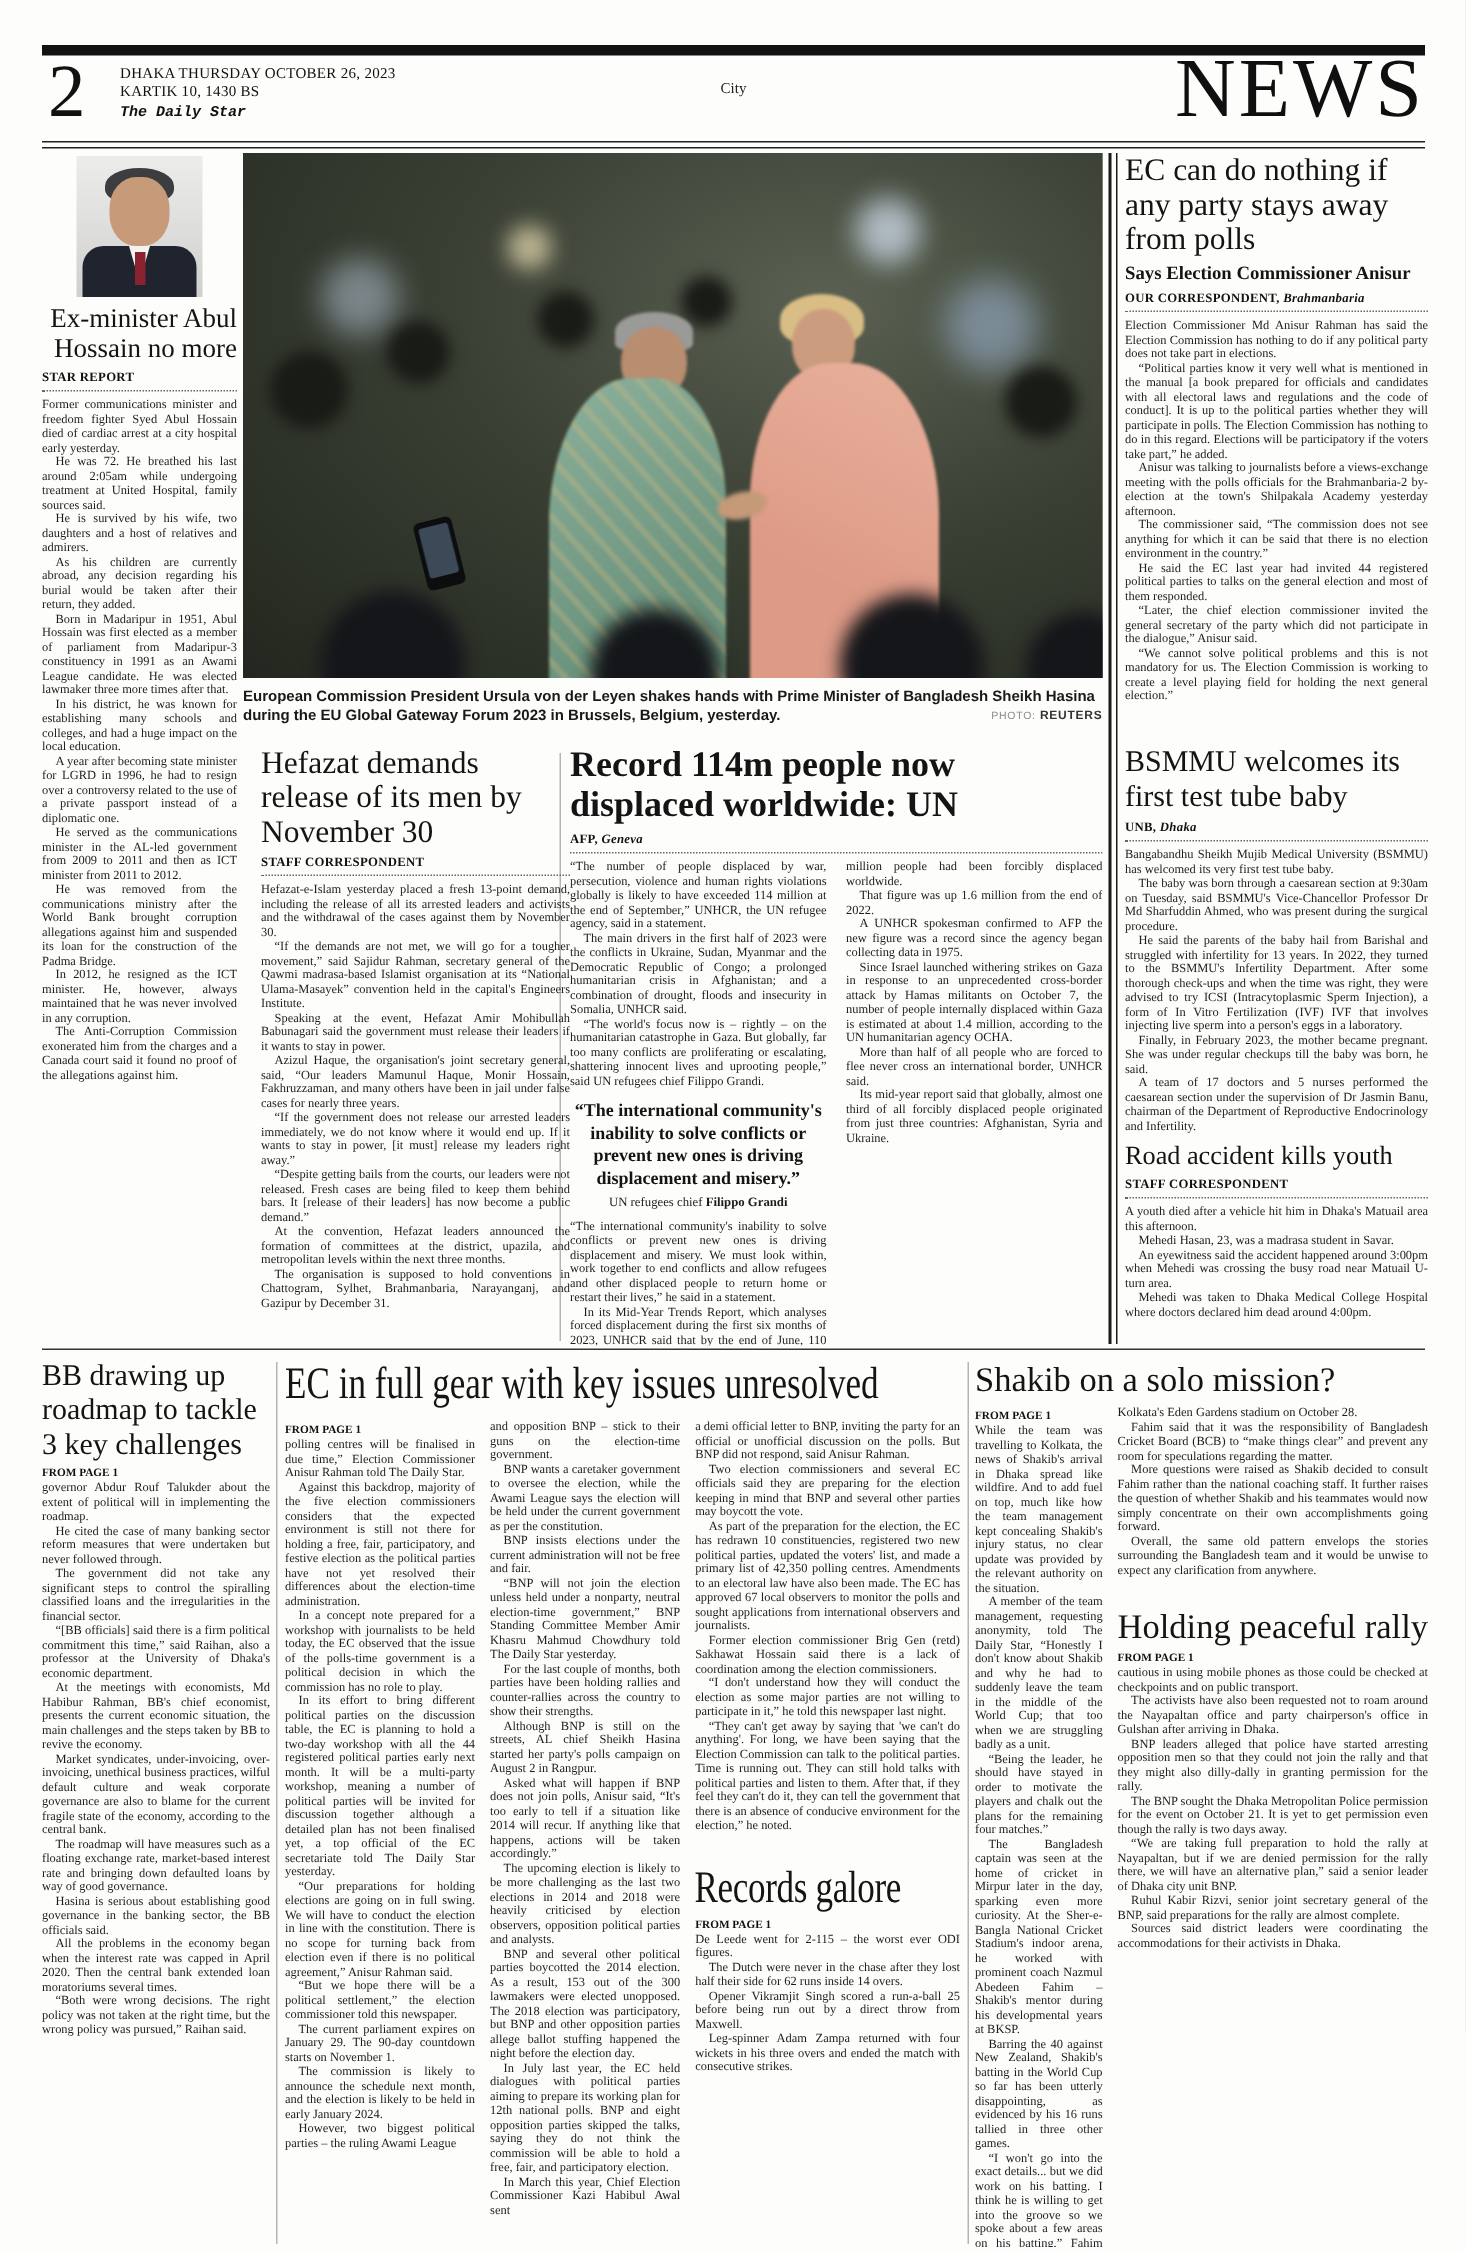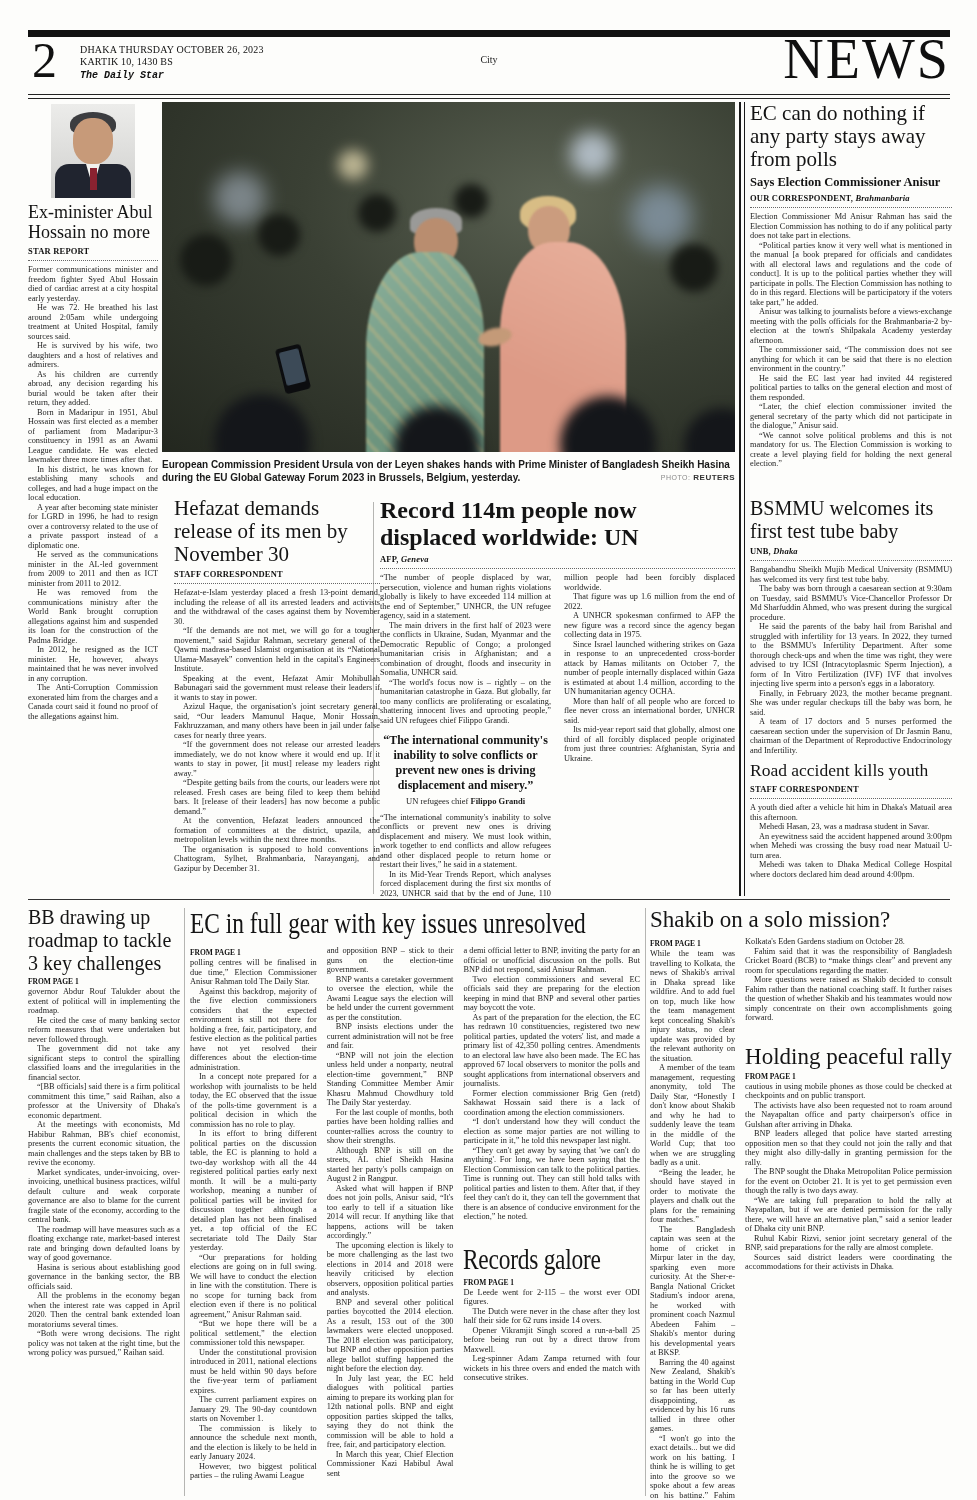--- a/index.html
+++ b/index.html
@@ -28,21 +28,21 @@
   
   .obit{position:absolute;left:28px;top:102px;width:130px;height:796px;overflow:hidden;}
   .obit-photo{position:relative;width:84px;height:94px;margin:2px auto 4px auto;overflow:hidden;
               background:linear-gradient(#ececea,#d0d0ce);}
   .op-hair{position:absolute;left:19px;top:8px;width:46px;height:24px;border-radius:50% 50% 40% 40%;background:#3c3d40;}
   .op-face{position:absolute;left:22px;top:14px;width:40px;height:46px;border-radius:45%;background:#c79a79;}
   .op-suit{position:absolute;left:4px;bottom:0;width:76px;height:34px;border-radius:14px 14px 0 0;background:#20242f;}
   .op-shirt{position:absolute;left:35px;bottom:10px;width:14px;height:24px;background:#f2f2ef;
             clip-path:polygon(0 0,100% 0,50% 100%);}
   .op-tie{position:absolute;left:39px;bottom:8px;width:7px;height:22px;background:#8a2230;}
-  .obit .headline{font-size:18px;line-height:20px;text-align:left;margin-top:4px;}
+  .obit .headline{font-size:18px;line-height:20px;text-align:right;margin-top:4px;}
   .obit .byline-row{margin-top:4px;}
   
   .lead-photo{position:absolute;left:162px;top:102px;width:573px;height:350px;overflow:hidden;background:#2c3127;}
   .ph{position:absolute;border-radius:50%;}
   .ph-bg{position:absolute;inset:0;background:radial-gradient(ellipse at 68% 28%,#5a6152 0%,#3a4034 45%,#23271f 100%);}
   .bokeh1{left:408px;top:30px;width:44px;height:44px;background:#c8d4e2;filter:blur(9px);opacity:.8;}
   .bokeh2{left:468px;top:84px;width:62px;height:62px;background:#8fa3b8;filter:blur(11px);opacity:.7;}
   .bokeh3{left:176px;top:48px;width:30px;height:30px;background:#d9cfa8;filter:blur(7px);opacity:.8;}
   .bokeh4{left:52px;top:70px;width:52px;height:52px;background:#aab6c4;filter:blur(10px);opacity:.6;}
   .crowd{background:#181b16;filter:blur(5px);}
@@ -319,21 +319,20 @@
     <div class="cols3">
       <div>
         <div class="from-page">FROM PAGE 1</div>
         <div class="body para-list">
             <p class="para">polling centres will be finalised in due time,” Election Commissioner Anisur Rahman told The Daily Star.</p>
             <p class="para">Against this backdrop, majority of the five election commissioners considers that the expected environment is still not there for holding a free, fair, participatory, and festive election as the political parties have not yet resolved their differences about the election-time administration.</p>
             <p class="para">In a concept note prepared for a workshop with journalists to be held today, the EC observed that the issue of the polls-time government is a political decision in which the commission has no role to play.</p>
             <p class="para">In its effort to bring different political parties on the discussion table, the EC is planning to hold a two-day workshop with all the 44 registered political parties early next month. It will be a multi-party workshop, meaning a number of political parties will be invited for discussion together although a detailed plan has not been finalised yet, a top official of the EC secretariate told The Daily Star yesterday.</p>
             <p class="para">“Our preparations for holding elections are going on in full swing. We will have to conduct the election in line with the constitution. There is no scope for turning back from election even if there is no political agreement,” Anisur Rahman said.</p>
             <p class="para">“But we hope there will be a political settlement,” the election commissioner told this newspaper.</p>
-            <p class="para">Under the constitutional provision introduced in 2011, national elections must be held within 90 days before the five-year term of parliament expires.</p>
             <p class="para">The current parliament expires on January 29. The 90-day countdown starts on November 1.</p>
             <p class="para">The commission is likely to announce the schedule next month, and the election is likely to be held in early January 2024.</p>
             <p class="para">However, two biggest political parties – the ruling Awami League</p>
           </div>
       </div>
       <div>
         <div class="body para-list">
             <p class="para">and opposition BNP – stick to their guns on the election-time government.</p>
             <p class="para">BNP wants a caretaker government to oversee the election, while the Awami League says the election will be held under the current government as per the constitution.</p>
             <p class="para">BNP insists elections under the current administration will not be free and fair.</p>
@@ -382,20 +381,21 @@
             <p class="para">The Bangladesh captain was seen at the home of cricket in Mirpur later in the day, sparking even more curiosity. At the Sher-e-Bangla National Cricket Stadium's indoor arena, he worked with prominent coach Nazmul Abedeen Fahim – Shakib's mentor during his developmental years at BKSP.</p>
             <p class="para">Barring the 40 against New Zealand, Shakib's batting in the World Cup so far has been utterly disappointing, as evidenced by his 16 runs tallied in three other games.</p>
             <p class="para">“I won't go into the exact details... but we did work on his batting. I think he is willing to get into the groove so we spoke about a few areas on his batting,” Fahim told The Daily Star yesterday.</p>
           </div>
       </div>
       <div>
         <div class="body para-list">
             <p class="para">Kolkata's Eden Gardens stadium on October 28.</p>
             <p class="para">Fahim said that it was the responsibility of Bangladesh Cricket Board (BCB) to “make things clear” and prevent any room for speculations regarding the matter.</p>
             <p class="para">More questions were raised as Shakib decided to consult Fahim rather than the national coaching staff. It further raises the question of whether Shakib and his teammates would now simply concentrate on their own accomplishments going forward.</p>
+            <p class="para">Overall, the same old pattern envelops the stories surrounding the Bangladesh team and it would be unwise to expect any clarification from anywhere.</p>
           </div>
         <div class="sub-article">
           <h3 class="headline rally-headline">Holding peaceful rally</h3>
           <div class="from-page">FROM PAGE 1</div>
           <div class="body para-list">
               <p class="para">cautious in using mobile phones as those could be checked at checkpoints and on public transport.</p>
               <p class="para">The activists have also been requested not to roam around the Nayapaltan office and party chairperson's office in Gulshan after arriving in Dhaka.</p>
               <p class="para">BNP leaders alleged that police have started arresting opposition men so that they could not join the rally and that they might also dilly-dally in granting permission for the rally.</p>
               <p class="para">The BNP sought the Dhaka Metropolitan Police permission for the event on October 21. It is yet to get permission even though the rally is two days away.</p>
               <p class="para">“We are taking full preparation to hold the rally at Nayapaltan, but if we are denied permission for the rally there, we will have an alternative plan,” said a senior leader of Dhaka city unit BNP.</p>

